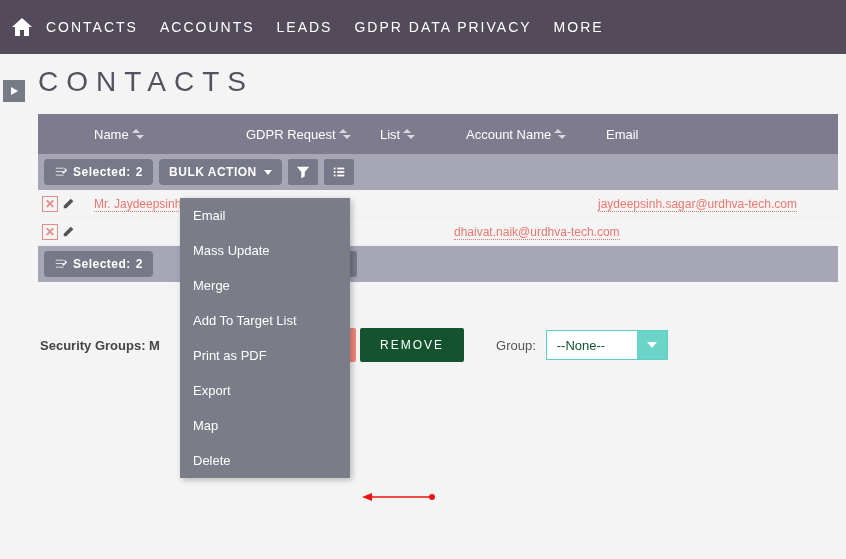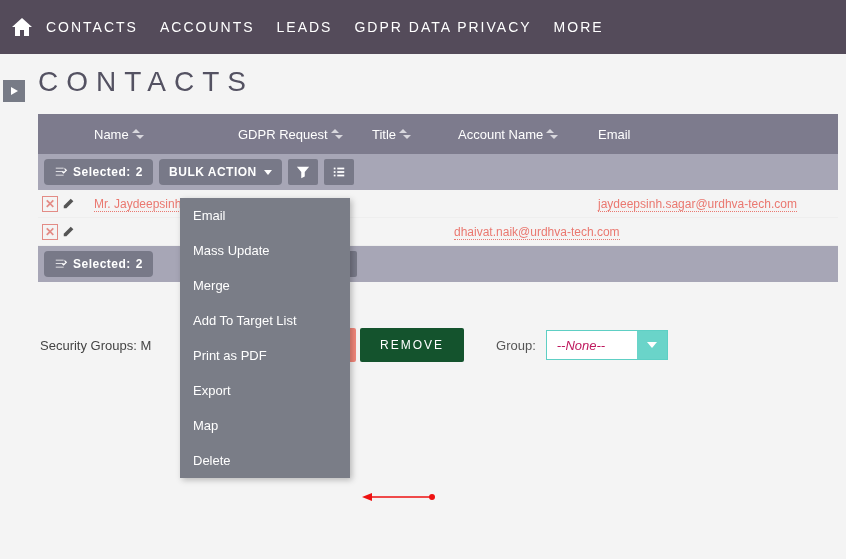--- a/index.html
+++ b/index.html
@@ -81,21 +81,21 @@
     content:""; position:absolute; top:0; left:-3px;
     border-left:4px solid transparent; border-right:4px solid transparent;
     border-bottom:4px solid #fff;
   }
   .sort-icon::after {
     content:""; position:absolute; bottom:0; left:1px;
     border-left:4px solid transparent; border-right:4px solid transparent;
     border-top:4px solid #fff;
   }
   .col-name { width: 144px; }
-  .col-gdpr { width: 134px; }
+  .col-gdpr { width: 134px; margin-left: 8px; }
   .col-title { width: 86px; }
   .col-account { width: 140px; }
   .col-email { width: 180px; }
   .actionbar {
     background: #a7a6b6;
     height: 36px;
     display:flex; align-items:center;
     padding: 0 6px;
     gap: 6px;
   }
@@ -189,23 +189,22 @@
     display:inline-flex;
     height:30px;
     border:1px solid #5ecfc4;
     background:#fff;
     position:relative;
   }
   .select-text {
     padding: 0 10px;
     display:flex; align-items:center;
     width:90px;
-    color:#be185d;
+    color:#14532d;
     font-size:13px;
-    font-style:italic;
   }
   .select-caret {
     width:30px;
     background:#6ad4c9;
     display:flex; align-items:center; justify-content:center;
   }
   .caret-down {
     width:0; height:0;
     border-left:5px solid transparent;
     border-right:5px solid transparent;
@@ -255,21 +254,21 @@
   <div class="table-header">
     <div class="th col-name">
       <span>Name</span>
       <span class="sort-icon"></span>
     </div>
     <div class="th col-gdpr">
       <span>GDPR Request</span>
       <span class="sort-icon"></span>
     </div>
     <div class="th col-title">
-      <span>Title</span>
+      <span>List</span>
       <span class="sort-icon"></span>
     </div>
     <div class="th col-account">
       <span>Account Name</span>
       <span class="sort-icon"></span>
     </div>
     <div class="th col-email">
       <span>Email</span>
     </div>
   </div>
@@ -363,21 +362,21 @@
   <div class="dropdown-item">Mass Update</div>
   <div class="dropdown-item">Merge</div>
   <div class="dropdown-item">Add To Target List</div>
   <div class="dropdown-item">Print as PDF</div>
   <div class="dropdown-item">Export</div>
   <div class="dropdown-item">Map</div>
   <div class="dropdown-item">Delete</div>
 </div>
 
 <div class="lower">
-  <span style="font-weight:400; width:140px;">Security Groups: M</span>
+  <span style="font-weight:700; width:140px;">Security Groups: M</span>
   <span style="width:170px;"></span>
   <span class="orange-stripe"></span>
   <button class="remove-btn">REMOVE</button>
   <span class="group-label">Group:</span>
   <div class="select-wrap">
     <div class="select-text">--None--</div>
     <div class="select-caret">
         <span class="caret-down"></span>
       </div>
   </div>

